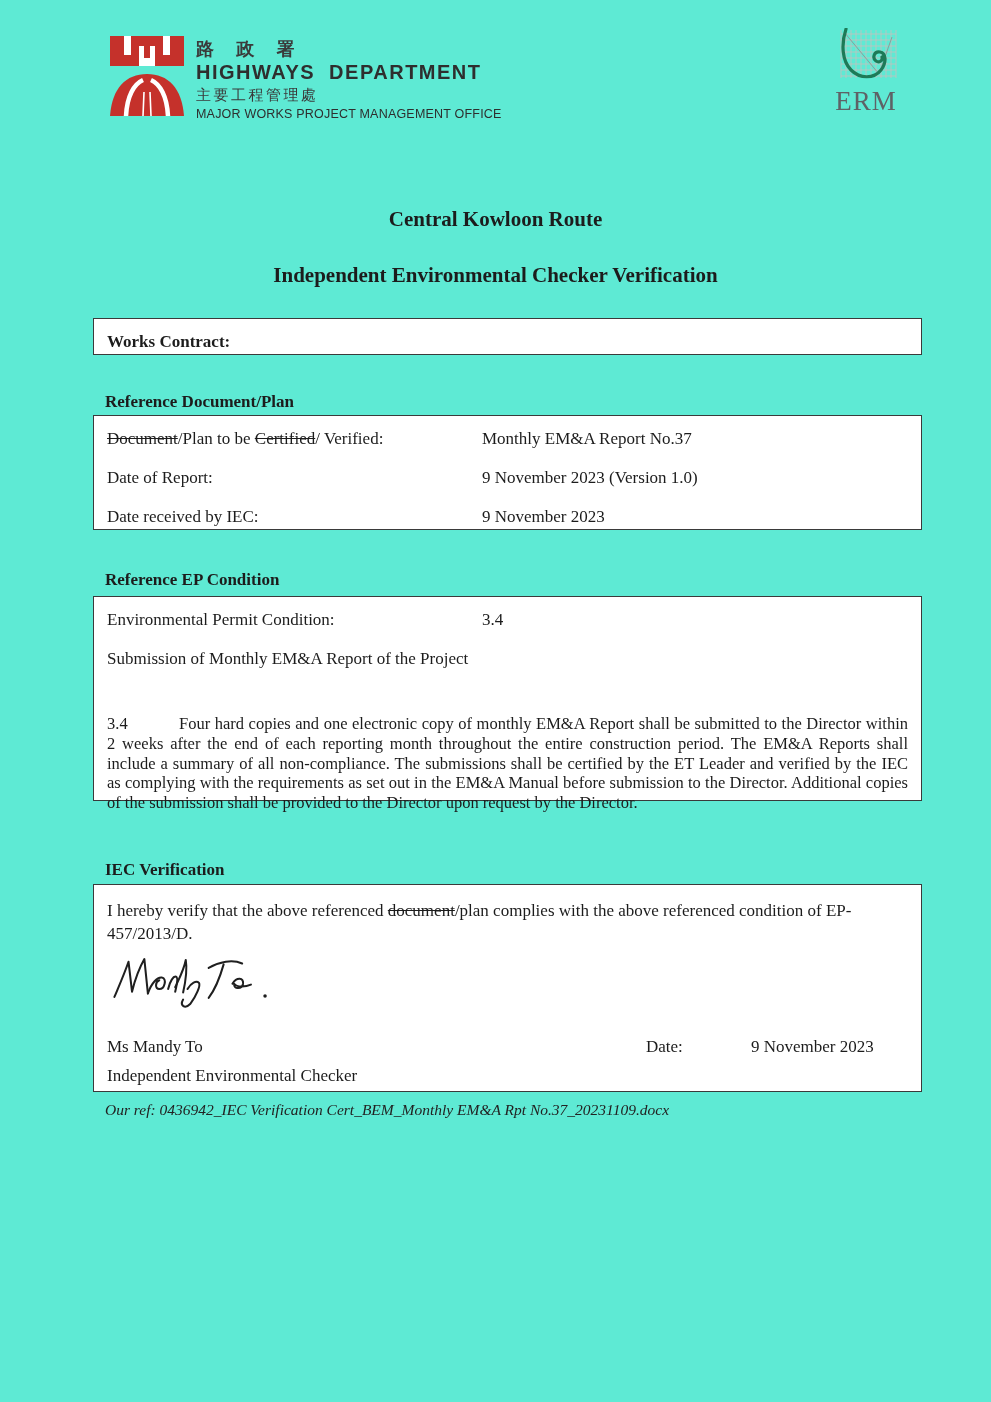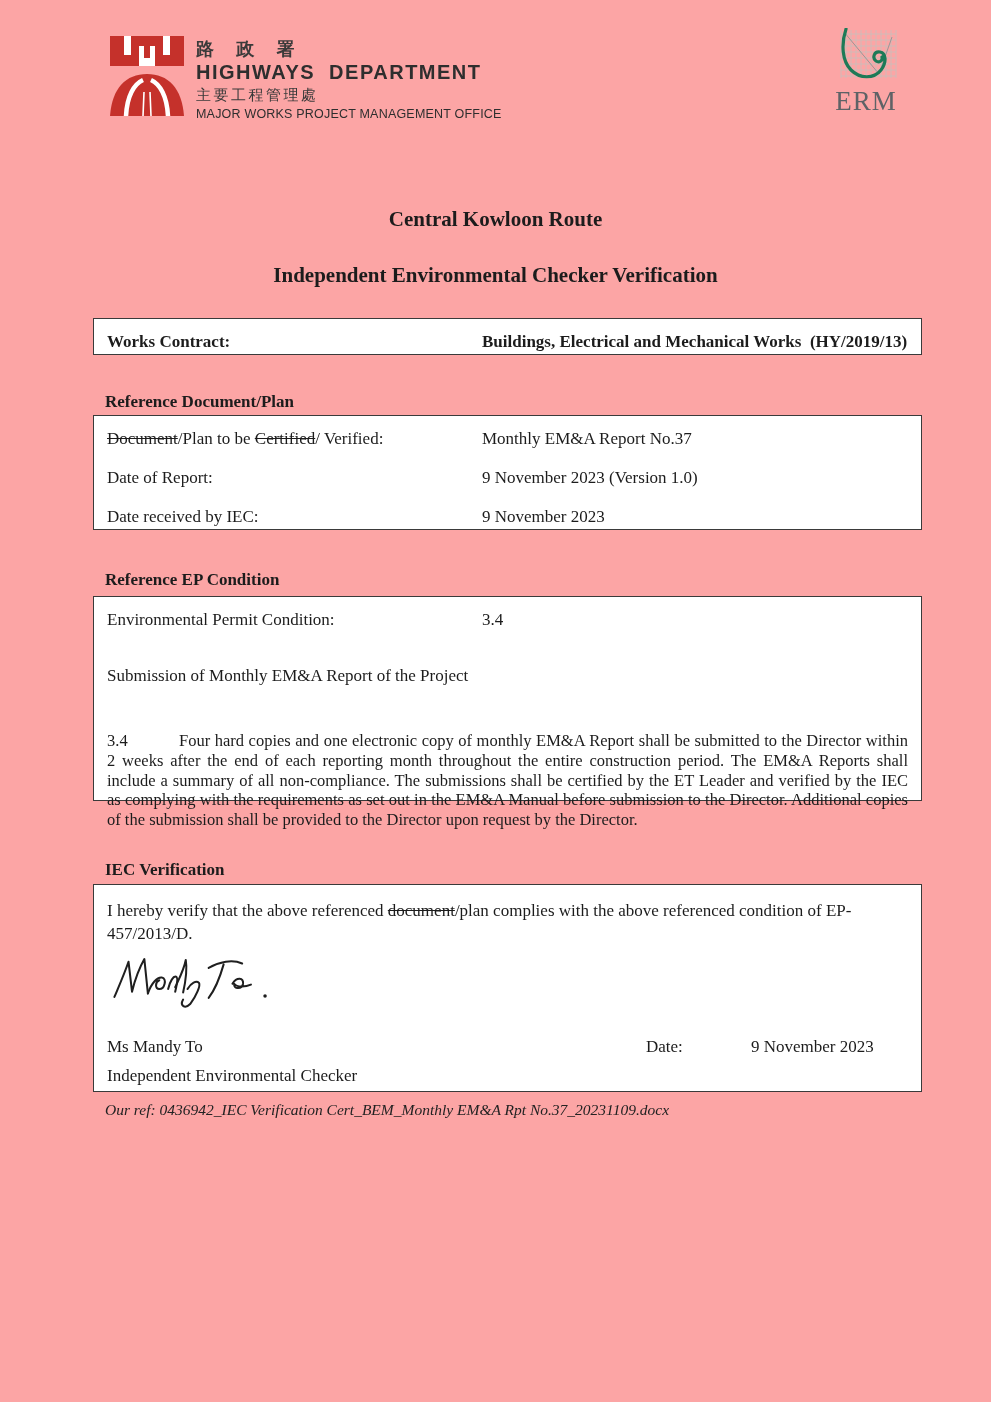--- a/index.html
+++ b/index.html
@@ -1,20 +1,20 @@
 <!DOCTYPE html>
 <html><head>
 <meta charset="utf-8">
 <style>
   html,body{margin:0;padding:0;background:#e8e8e8;}
   .page{
     position:relative;
     width:991px;height:1402px;
     margin:0 auto;
-    background:#fca5a5;
+    background:#5eead4;
     font-family:"Liberation Serif", serif;
     color:#1c1c1c;
     overflow:hidden;
   }
   
   .hd-logo{position:absolute;left:110px;top:36px;width:74px;height:80px;}
   .hd-text{position:absolute;left:196px;top:40px;line-height:1;}
   .hd-name-zh{font-size:18px;font-weight:bold;letter-spacing:8px;font-family:"DejaVu Sans", sans-serif;color:#3a3a3a;}
   .hd-name-en{font-size:20px;font-weight:bold;font-family:"Liberation Sans", sans-serif;letter-spacing:1.5px;word-spacing:7px;color:#2e2e2e;margin-top:4px;}
   .hd-office-zh{font-size:15px;font-family:"DejaVu Sans", sans-serif;letter-spacing:2.5px;color:#3a3a3a;margin-top:6px;}
@@ -32,21 +32,21 @@
   .strike{text-decoration:line-through;}
   
   .works-box{top:318px;height:37px;padding:12px 13px;font-weight:bold;}
   
   .h-refdoc{top:392px;}
   .refdoc-box{top:415px;height:115px;padding:12px 13px;}
   .refdoc-box .row{margin-bottom:17px;}
   
   .h-epcond{top:570px;}
   .ep-box{top:596px;height:205px;padding:12px 13px;}
-  .ep-box .row{margin-bottom:34px;}
+  .ep-box .row{margin-bottom:17px;}
   .ep-sub{font-size:17px;line-height:22px;margin-bottom:9px;}
   .clause{font-size:16.5px;line-height:19.8px;text-align:justify;margin-top:44px;}
   .clause-num{display:inline-block;width:72px;}
   
   .h-iec{top:860px;}
   .iec-box{top:884px;height:208px;padding:14px 13px;}
   .iec-statement{font-size:17px;line-height:23px;max-width:795px;}
   .signature{position:absolute;left:16px;top:62px;}
   .sig-name{position:absolute;left:13px;top:152px;font-size:17px;}
   .sig-date-label{position:absolute;left:552px;top:152px;font-size:17px;}
@@ -90,21 +90,20 @@
     </svg>
     <div class="erm-word">ERM</div>
   </div>
 
   <div class="title t3">Independent Environmental Checker Verification</div>
   <div class="title t2">Central Kowloon Route</div>
 
   <div class="box works-box">
     <div class="row">
       <span>Works Contract:</span>
-      <span class="val">Buildings, Electrical and Mechanical Works  (HY/2019/13)</span>
     </div>
   </div>
 
   <div class="section-heading h-refdoc">Reference Document/Plan</div>
   <div class="box refdoc-box">
     <div class="row">
       <span><span class="strike">Document</span><span>/Plan to be </span><span class="strike">Certified</span><span>/ Verified:</span></span>
       <span class="val">Monthly EM&amp;A Report No.37</span>
     </div>
     <div class="row">

